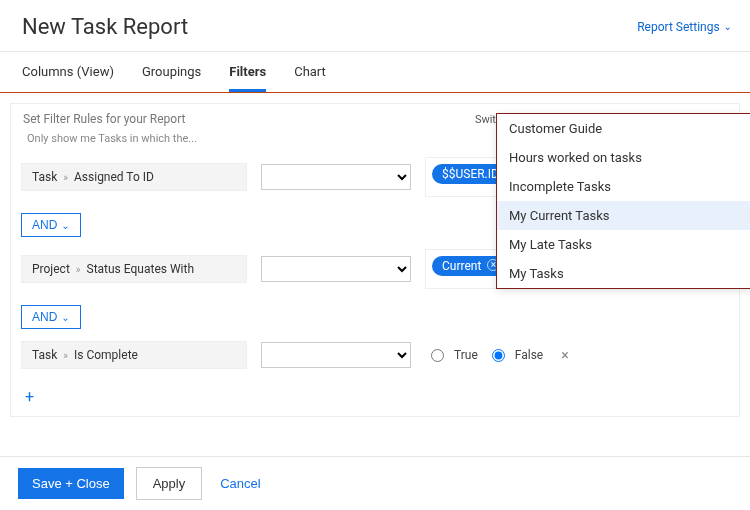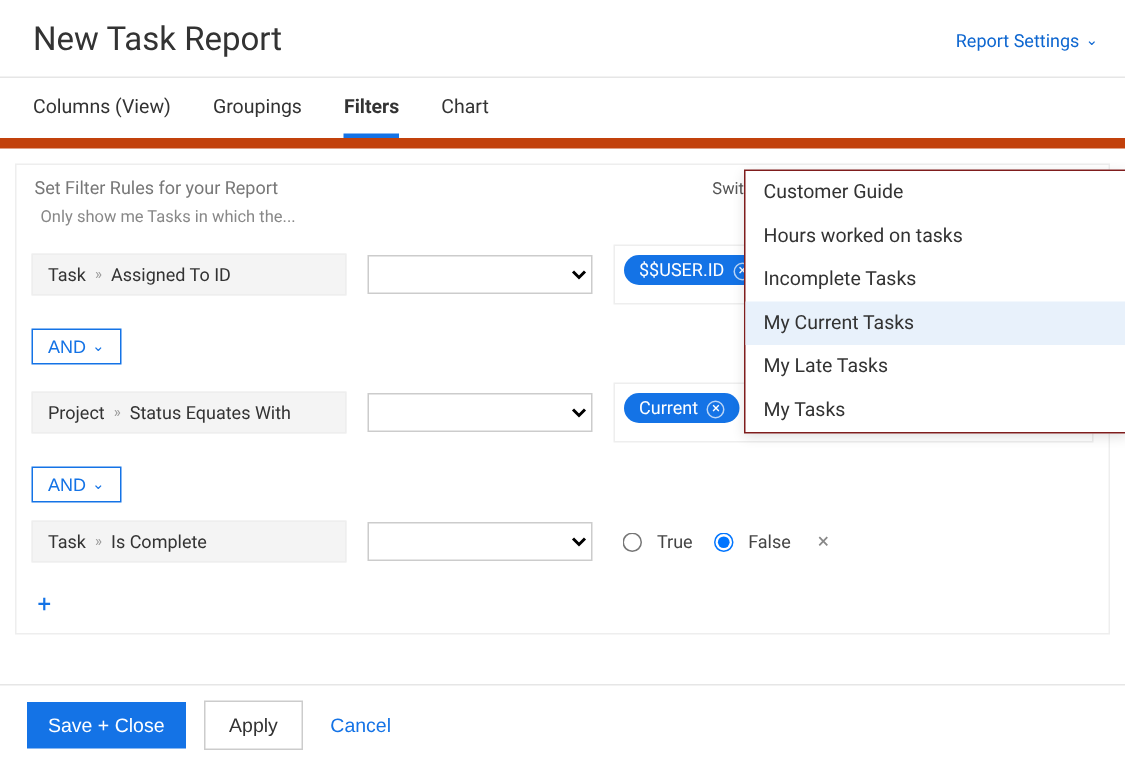--- a/index.html
+++ b/index.html
@@ -33,21 +33,21 @@
     cursor: pointer;
     display: flex;
     align-items: center;
     gap: 4px;
     margin-left: 19px;
   }
   .tabs {
     display: flex;
     gap: 28px;
     padding: 0 22px;
-    border-bottom: 7px solid #c2410c;
+    border-bottom: 1px solid #c2410c;
   }
   .tab {
     padding: 12px 0 10px 0;
     font-size: 13px;
     color: #333;
     cursor: pointer;
     border-bottom: 3px solid transparent;
   }
   .tab.active {
     font-weight: 700;
@@ -85,21 +85,21 @@
     display: flex;
     align-items: center;
     gap: 14px;
     padding: 4px 10px;
     margin-bottom: 4px;
   }
   .field-box {
     background: #f4f4f4;
     border: 1px solid #eee;
     padding: 6px 10px;
-    width: 210px;
+    width: 226px;
     font-size: 12px;
     color: #333;
     display: flex;
     align-items: center;
     gap: 6px;
   }
   .field-sep { color: #999; font-size: 10px; }
   .operator-select {
     width: 150px;
     height: 26px;
@@ -116,21 +116,21 @@
     display: flex;
     align-items: flex-start;
   }
   .pill {
     background: #1473e6;
     color: #fff;
     border-radius: 12px;
     padding: 3px 10px;
     font-size: 12px;
     display: inline-flex;
-    align-items: flex-end;
+    align-items: flex-start;
     gap: 6px;
   }
   .pill-x {
     font-size: 10px;
     border: 1px solid rgba(255,255,255,0.7);
     border-radius: 50%;
     width: 12px; height: 12px;
     display: inline-flex; align-items: center; justify-content: center;
     line-height: 1;
   }

